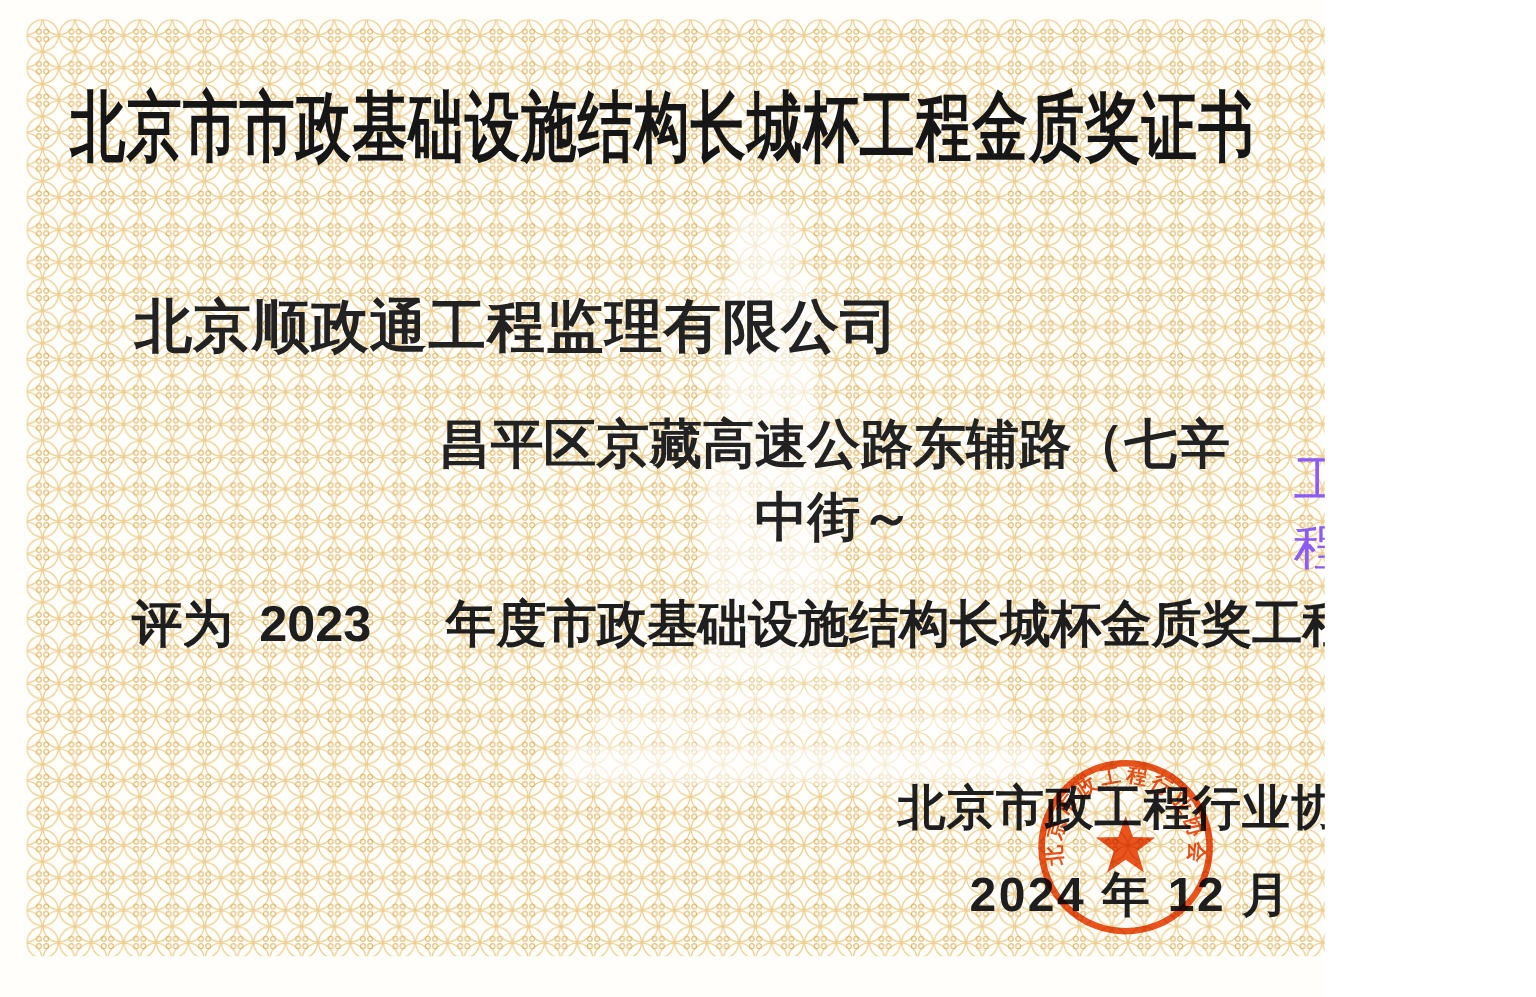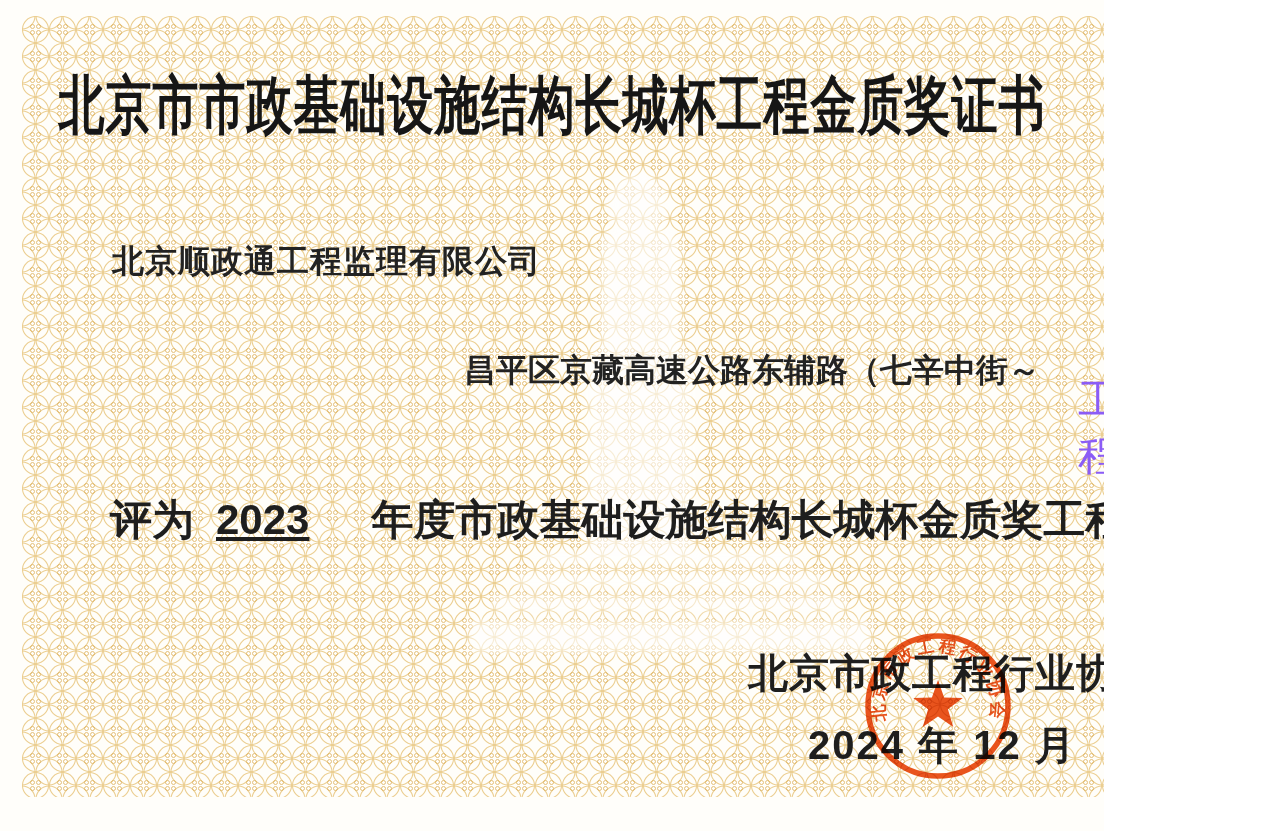--- a/index.html
+++ b/index.html
@@ -16,41 +16,41 @@
   .cert-title{
     position:absolute;left:0;right:0;top:64px;
     text-align:center;
     font-family:"Liberation Serif","DejaVu Serif",serif;
     font-weight:700;font-size:46px;letter-spacing:1px;
     transform:scaleY(1.38);transform-origin:50% 0;
     color:#161616;white-space:nowrap;
   }
   .company-name{
     position:absolute;left:112px;top:240px;
-    font-size:32px;font-weight:600;letter-spacing:1px;
+    font-size:48px;font-weight:600;letter-spacing:1px;
     color:#222;white-space:nowrap;text-align:right;
   }
   .unit-label{
     position:absolute;left:190px;top:369px;
     font-size:42px;font-weight:600;letter-spacing:2px;color:#222;
   }
   .project-name{
     position:absolute;left:350px;top:340px;width:690px;
-    text-align:right;font-size:32px;font-weight:600;
+    text-align:center;font-size:44px;font-weight:600;
     line-height:61px;color:#222;
   }
   .project-suffix{
     position:absolute;left:1078px;top:372px;
     font-size:42px;font-weight:400;letter-spacing:2px;color:#8b5cf6;
   }
   .award-line{
     position:absolute;left:110px;top:492px;
     font-size:42px;font-weight:600;color:#1e1e1e;white-space:nowrap;
   }
-  .award-year{display:inline-block;margin:0 62px 13px 22px;text-decoration:underline;}
+  .award-year{display:inline-block;margin:0 62px 13px 22px;}
   .issuer-name{
     position:absolute;left:748px;top:646px;
     font-size:40px;font-weight:600;letter-spacing:1px;color:#1e1e1e;
     white-space:nowrap;
   }
   .issue-date{
     position:absolute;left:808px;top:718px;
     font-size:40px;font-weight:600;letter-spacing:2px;color:#1e1e1e;
     white-space:nowrap;
   }

